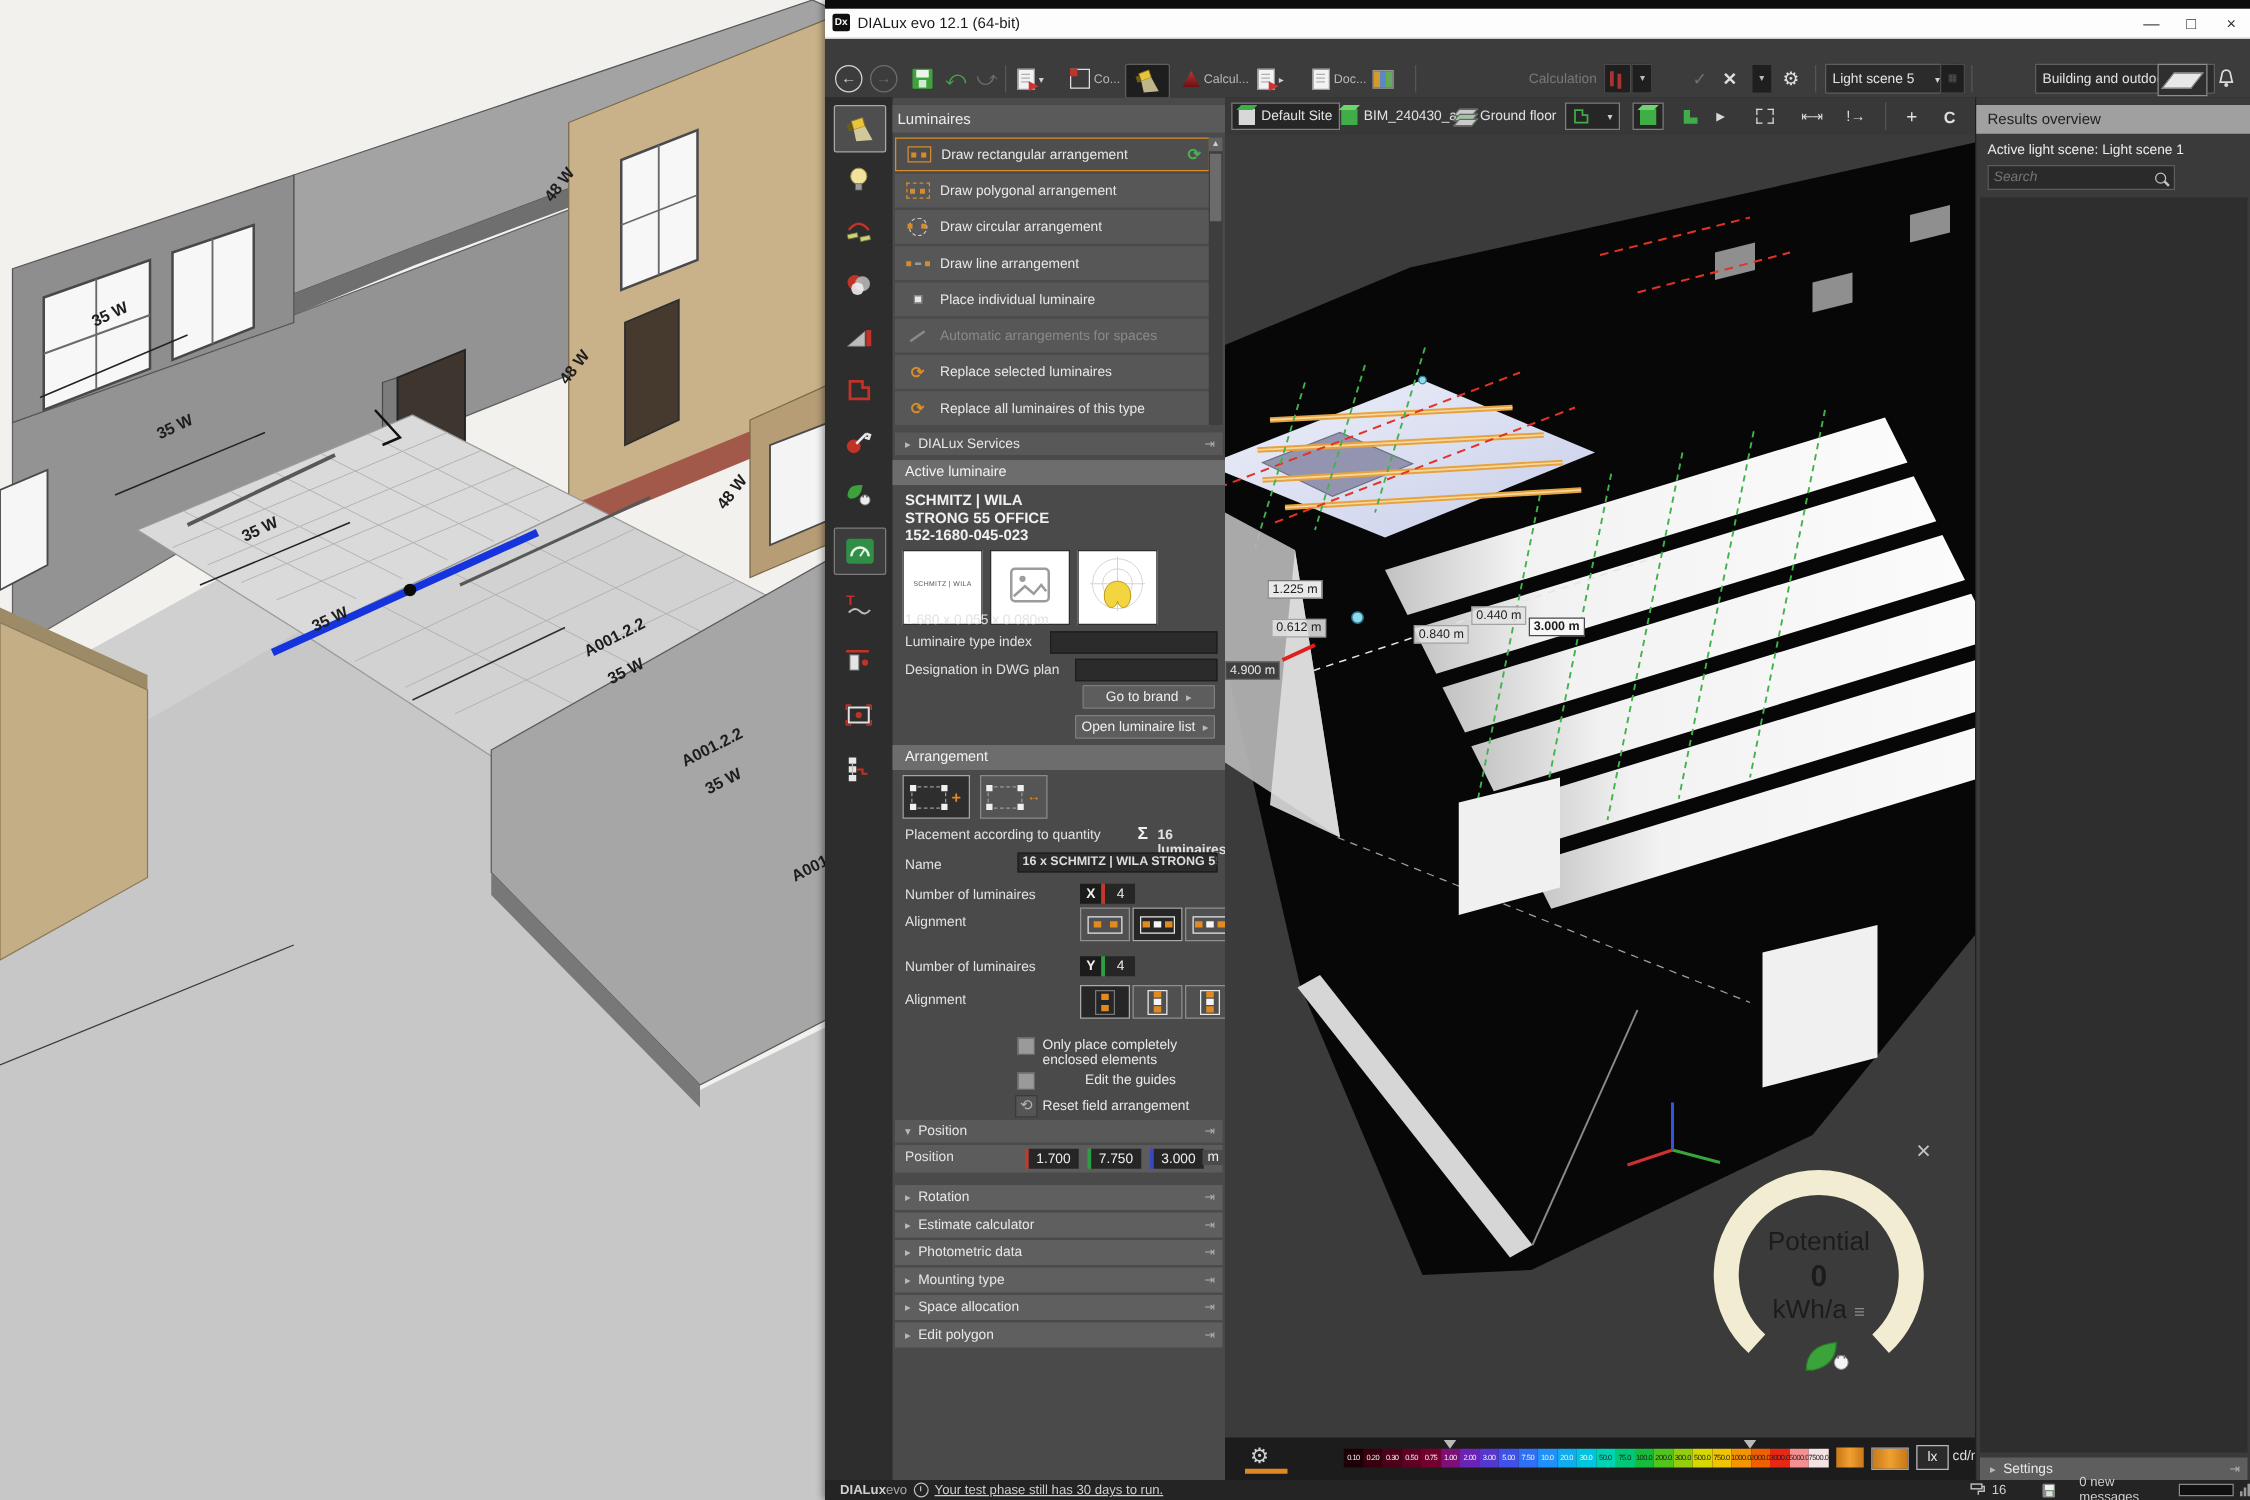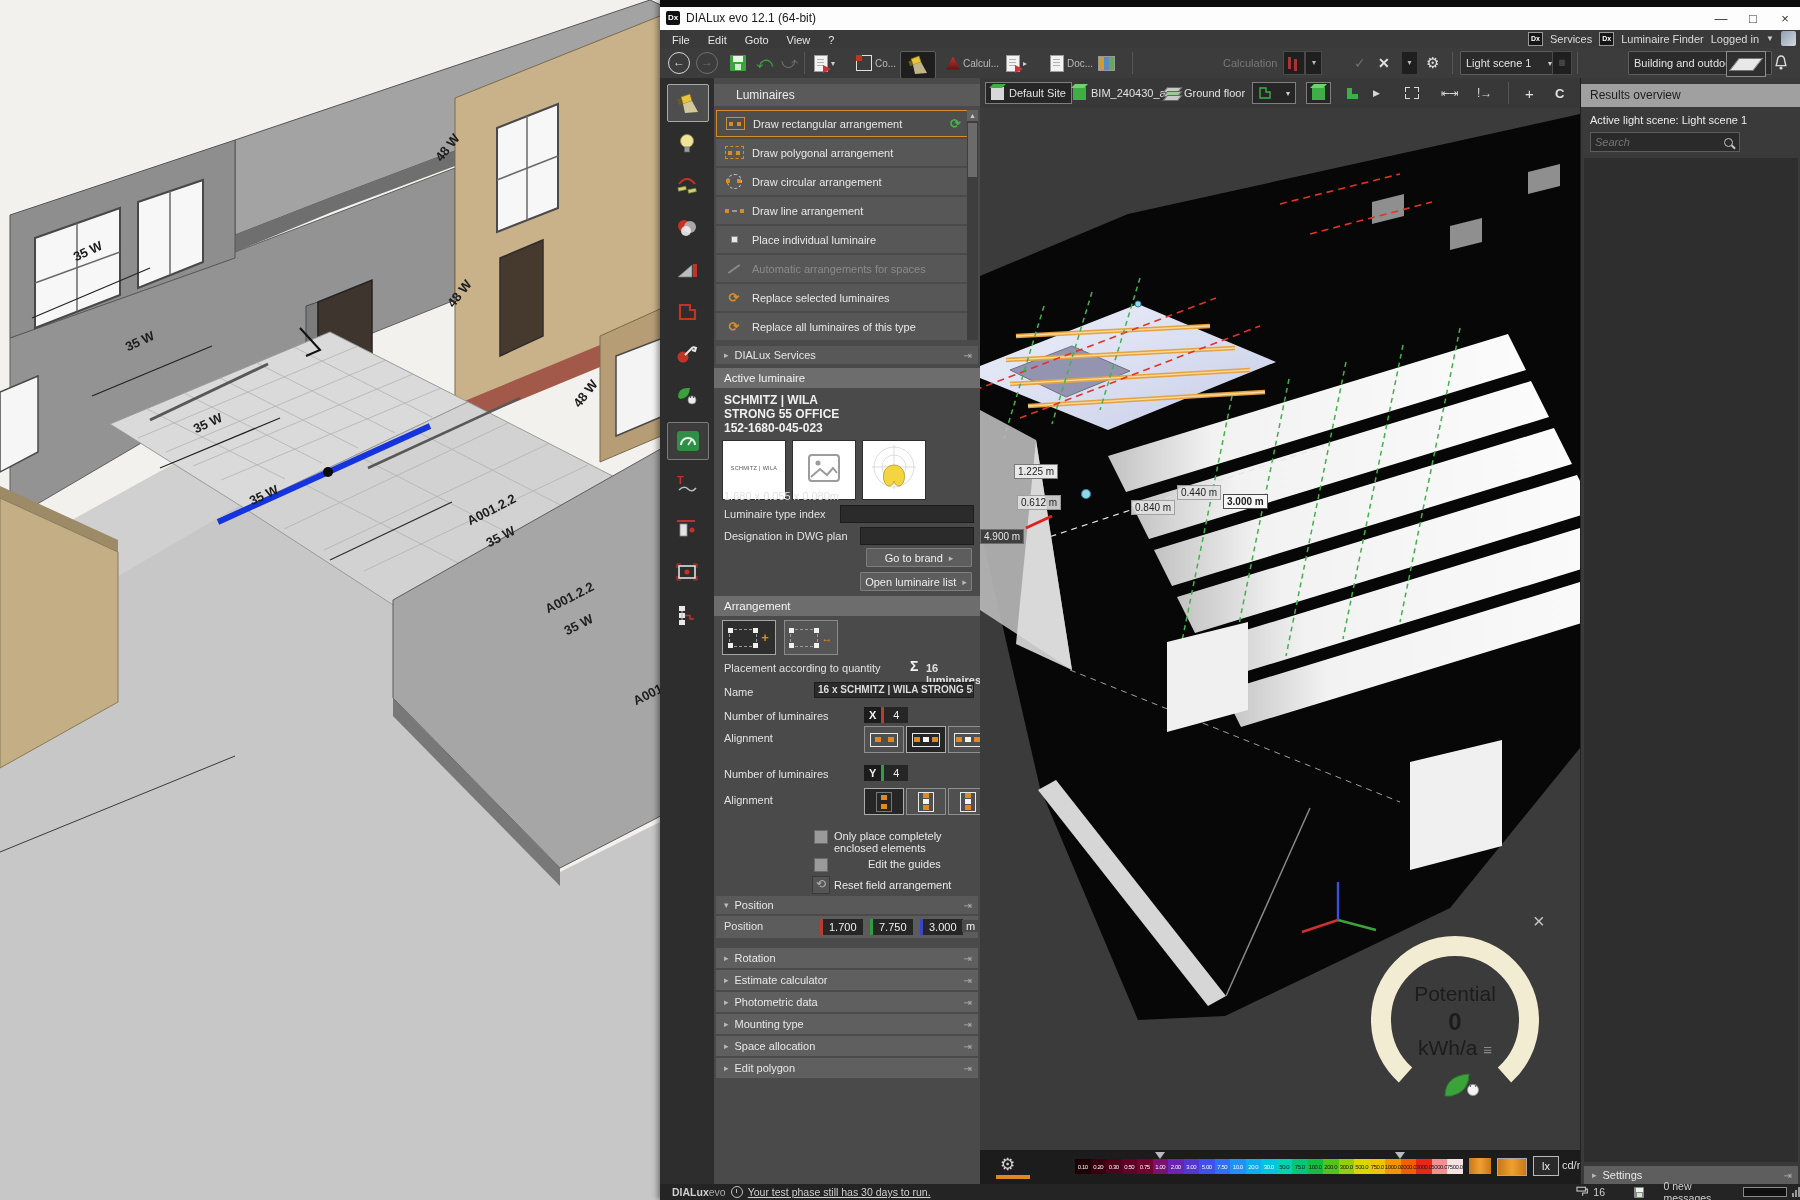--- a/index.html
+++ b/index.html
@@ -56,21 +56,21 @@
   .imgbtn{width:38px;height:24px;background:#2f2f2f;border:1px solid #8d8d8d;display:flex;align-items:center;justify-content:center;}
   .i-para{width:22px;height:11px;background:#e8e8e8;transform:skewX(-38deg);border:1px solid #777;}
   
   .iconstrip{left:0;top:78px;width:54px;height:1106px;background:#2d2d2d;border-right:1px solid #242424;}
   .strip-cell{position:absolute;left:7px;width:40px;height:36px;display:flex;align-items:center;justify-content:center;border-radius:2px;}
   .strip-cell.sel{background:#4e4e4e;border:1px solid #a8a8a8;}
   .strip-cell.act{background:#3c3c3c;border:1px solid #7c7c7c;}
   
   .toolpanel{left:54px;top:78px;width:266px;height:1106px;background:#4a4a4a;border-right:1px solid #2a2a2a;}
   .phead{position:absolute;left:0;width:266px;height:22px;background:#5a5a5a;color:#ececec;font-size:12px;
-         line-height:22px;padding-left:22px;box-sizing:border-box;}
+         line-height:22px;padding-left:4px;box-sizing:border-box;}
   .phead2{position:absolute;left:0;width:266px;height:20px;background:#6d6d6d;color:#f3f3f3;font-size:11.5px;
           line-height:20px;padding-left:10px;box-sizing:border-box;}
   .tool-row{position:absolute;left:2px;width:252px;height:27px;background:#575757;display:flex;align-items:center;
             color:#e8e8e8;font-size:11px;gap:8px;padding-left:8px;box-sizing:border-box;}
   .tool-row.sel{border:1px solid #d78c2b;background:#4e4e4e;}
   .tool-row.dis{color:#8a8a8a;}
   .trefresh{position:absolute;right:6px;color:#49b04f;font-size:13px;font-weight:bold;}
   .ticon{width:20px;display:inline-flex;justify-content:center;}
   .t-rect{width:17px;height:11px;border:1.5px solid #d78c2b;display:flex;align-items:center;justify-content:space-around;}
   .t-rect i,.t-poly i,.t-line i{width:4px;height:4px;background:#d78c2b;}
@@ -268,32 +268,20 @@
     <div class="abs topstrip"></div>
 
     <div class="abs titlebar">
       <span class="dxchip abs" style="left:6px;top:4px;">Dx</span>
       <span class="title-text">DIALux evo 12.1  (64-bit)</span>
       <span class="wbtn" style="right:64px;">—</span>
       <span class="wbtn" style="right:32px;">□</span>
       <span class="wbtn" style="right:0;">×</span>
     </div>
 
-    <div class="abs menubar">
-      <div id="menu-items" style="padding-left:3px;"><div class="menu-item">File</div><div class="menu-item">Edit</div><div class="menu-item">Goto</div><div class="menu-item">View</div><div class="menu-item">?</div></div>
-      <div class="mb-right">
-        <span class="mb-badge">Dx</span>
-        <span>Services</span>
-        <span class="mb-badge">Dx</span>
-        <span>Luminaire Finder</span>
-        <span>Logged in</span>
-        <span class="caret">▼</span>
-        <span class="avatar"></span>
-      </div>
-    </div>
 
     <div class="abs toolbar">
       <div class="tb" style="left:8px;">
           <span class="circle-btn">←</span>
         </div>
       <div class="tb" style="left:36px;">
           <span class="circle-btn dim">→</span>
         </div>
       <div class="tb" style="left:70px;">
           <span class="i-floppy">
@@ -353,21 +341,21 @@
         <span class="ddbox">▾</span>
       </div>
       <div class="tb glyph dim" style="left:694px;">✓</div>
       <div class="tb glyph" style="left:718px;font-weight:bold;">✕</div>
       <div class="tb" style="left:742px;">
           <span class="ddbox" style="border:none;background:#1f1f1f;">▾</span>
         </div>
       <div class="tb glyph" style="left:766px;font-size:15px;">⚙</div>
       <div class="tsep" style="left:792px;"></div>
       <div class="tb dd" style="left:800px;width:86px;">
-        <span>Light scene 1</span>
+        <span>Light scene 5</span>
           <span class="caret">▾</span>
       </div>
       <div class="tb" style="left:892px;">
           <span class="ddbox" style="width:18px;color:#555;">▦</span>
         </div>
       <div class="tsep" style="left:917px;"></div>
       <div class="tb dd" style="left:924px;width:132px;margin-left:44px;">
         <span>Building and outdoor pla...</span>
           <span class="caret">▾</span>
       </div>

